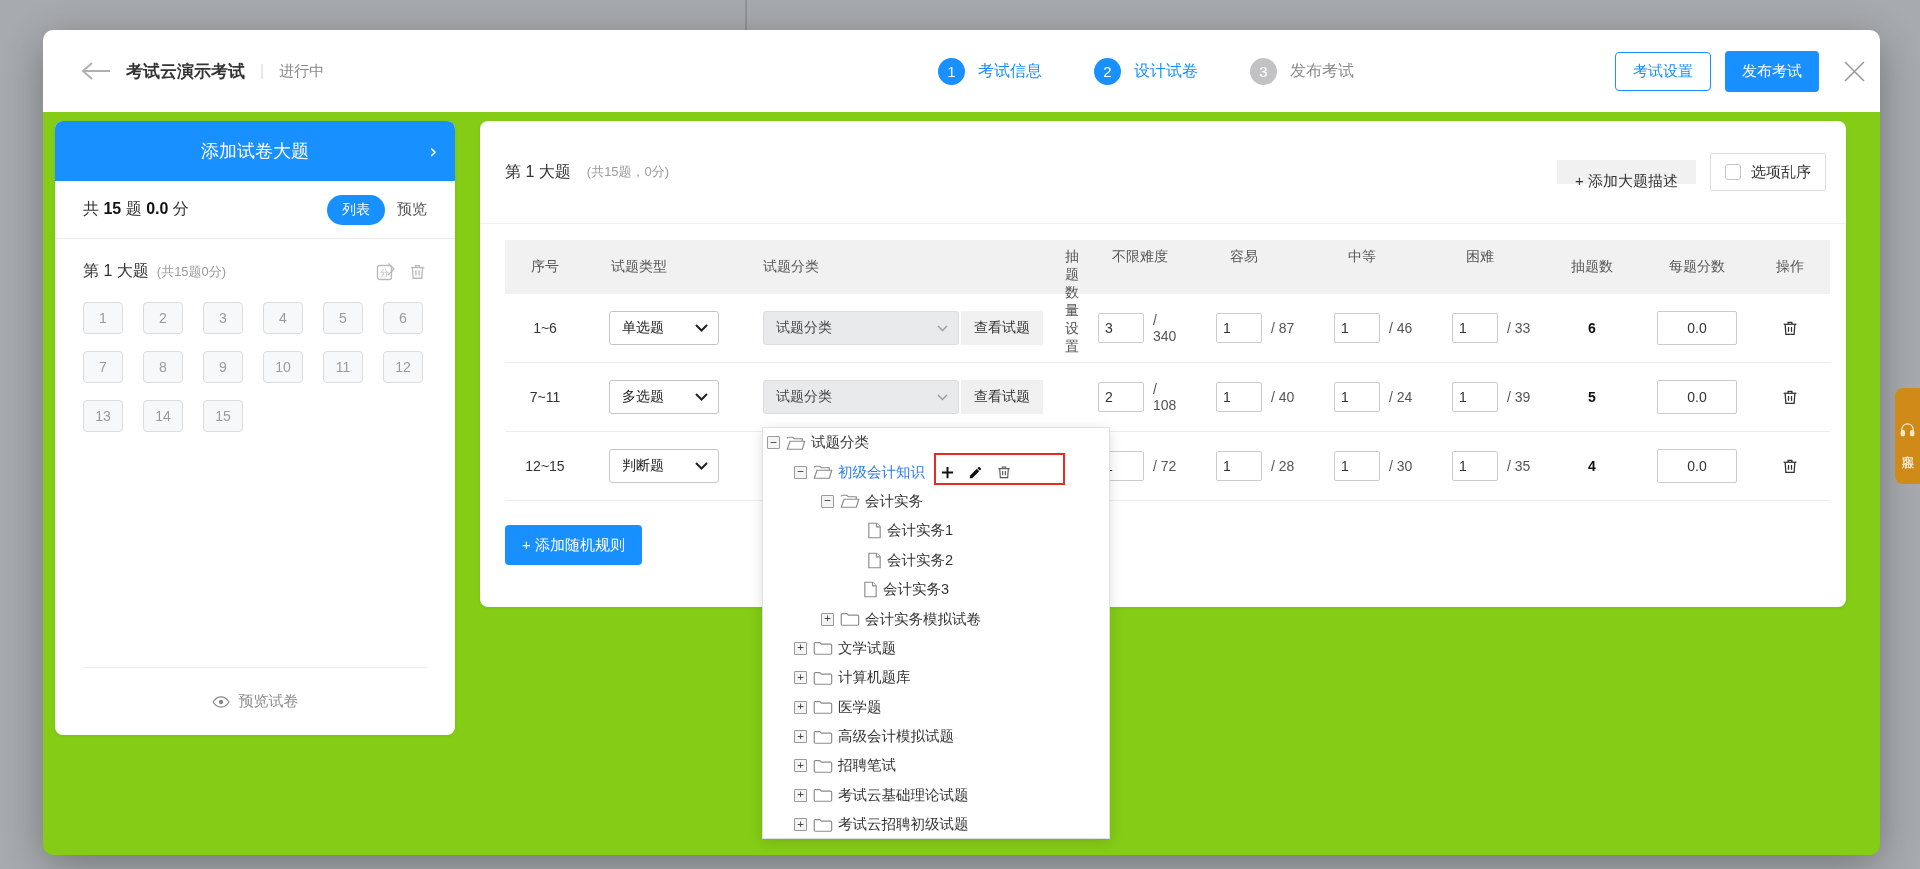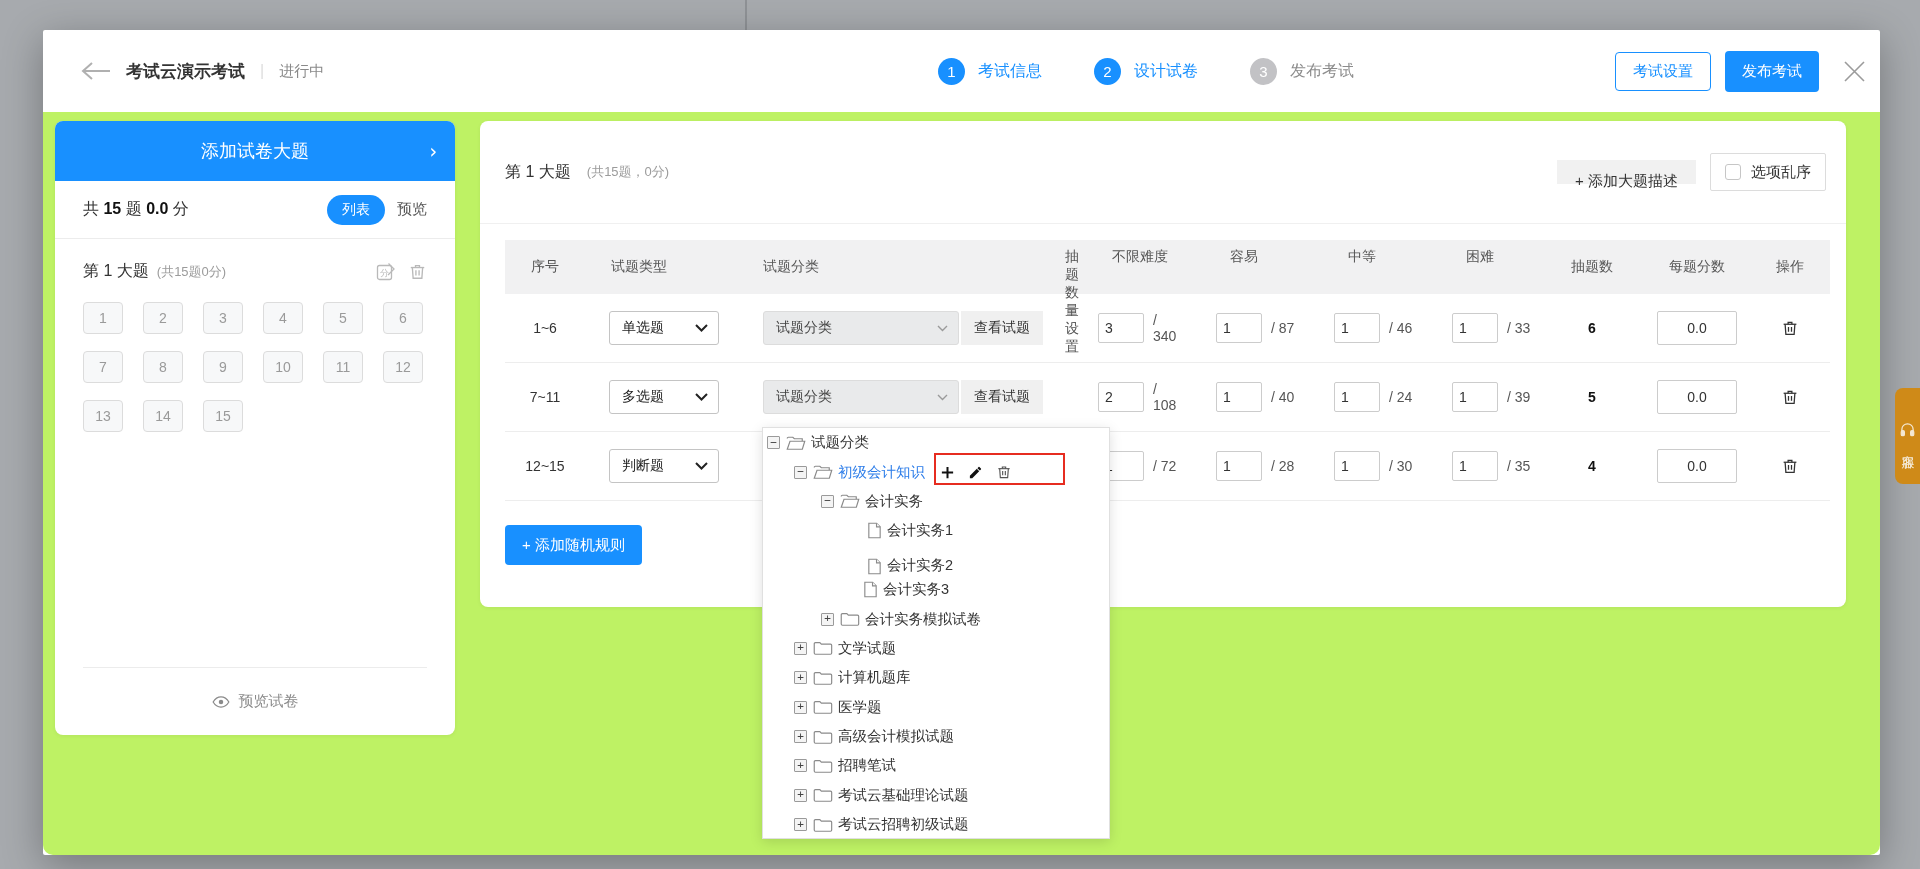--- a/index.html
+++ b/index.html
@@ -4,21 +4,21 @@
 <style>
   * { box-sizing: border-box; margin: 0; padding: 0; }
   html,body { width:1920px; height:869px; overflow:hidden;
     font-family:"Liberation Sans","DejaVu Sans",sans-serif; }
   body { background:#a7aaae; }
   .stage { position:relative; width:1920px; height:869px; }
   .bg-line { position:absolute; left:745px; top:0; width:2px; height:30px; background:#8f9296; }
 
   
   .modal { position:absolute; left:43px; top:30px; width:1837px; height:825px;
-    background:#fff; border-radius:2px; box-shadow:0 10px 40px rgba(0,0,0,.30); }
+    background:#fff; border-radius:18px; box-shadow:0 10px 40px rgba(0,0,0,.30); }
   .modal-header { position:absolute; top:0; left:0; right:0; height:82px; background:#fff; border-radius:10px 10px 0 0; }
   .header-left { position:absolute; left:38px; top:0; height:82px; display:flex; align-items:center; gap:15px; }
   .back-btn { background:none; border:none; cursor:pointer; display:flex; align-items:center; color:#a9a9a9; }
   .exam-title { font-size:17px; font-weight:bold; color:#333; }
   .vsep { color:#ddd; font-size:16px; }
   .exam-status { font-size:15px; color:#8a8a8a; }
   .steps { position:absolute; left:895px; top:0; height:82px; display:flex; align-items:center; gap:52px; }
   .step { display:flex; align-items:center; gap:13px; cursor:pointer; }
   .step-circle { width:27px; height:27px; border-radius:50%; color:#fff; font-size:15px;
     display:flex; align-items:center; justify-content:center; }
@@ -27,21 +27,21 @@
   .step.inactive .step-circle { background:#c2c2c5; }
   .step.inactive .step-label { color:#8c8c8c; font-size:16px; }
   .header-right { position:absolute; right:14px; top:0; height:82px; display:flex; align-items:center; gap:14px;padding-left:48px; }
   .btn-outline { height:39px; padding:0 17px; border:1px solid #1890ff; color:#1890ff; background:#fff;
     border-radius:4px; font-size:15px; cursor:pointer; }
   .btn-solid { height:41px; padding:0 17px; background:#1890ff; color:#fff; border:none;
     border-radius:4px; font-size:15px; cursor:pointer; }
   .close-btn { background:none; border:none; cursor:pointer; margin-left:10px; display:flex; }
 
   .modal-body { position:absolute; top:82px; left:0; right:0; bottom:0;
-    background:#bef264; border-radius:0 0 10px 10px; }
+    background:#84cc16; border-radius:0 0 10px 10px; }
 
   
   .sidebar-card { position:absolute; left:12px; top:9px; width:400px; height:614px;
     background:#fff; border-radius:8px; box-shadow:0 1px 4px rgba(0,0,0,.06); }
   .add-btn { position:relative; height:60px; background:#1890ff; border-radius:8px 8px 0 0;
     color:#fff; font-size:18px; display:flex; align-items:center; justify-content:center;
     cursor:pointer; width:100%; border:none; }
   .add-btn .chev { position:absolute; right:18px; font-size:19px; font-family:"DejaVu Sans",sans-serif; }
   .summary-row { height:58px; padding:0 28px; display:flex; align-items:center; border-bottom:1px solid #ececec; }
   .summary-text { font-size:16px; color:#333; }
@@ -489,21 +489,21 @@
             <div class="tree-item" style="padding-left: 85px;">
               <span class="expander-ph"></span>
               <span class="tree-ico">
                 <svg width="15" height="17" viewBox="0 0 18 21" fill="#fff" stroke="#8a8a8a" stroke-width="1.4">
                   <path d="M2 1.5h9.5L16 6v13.5H2z"></path>
                   <path d="M11.5 1.5V6H16"></path>
                 </svg>
               </span>
               <span class="tree-label">会计实务1</span>
             </div>
-            <div class="tree-item" style="padding-left: 85px; align-items: flex-end;">
+            <div class="tree-item" style="padding-left: 85px;">
               <span class="expander-ph"></span>
               <span class="tree-ico">
                 <svg width="15" height="17" viewBox="0 0 18 21" fill="#fff" stroke="#8a8a8a" stroke-width="1.4">
                   <path d="M2 1.5h9.5L16 6v13.5H2z"></path>
                   <path d="M11.5 1.5V6H16"></path>
                 </svg>
               </span>
               <span class="tree-label">会计实务2</span>
             </div>
             <div class="tree-item" style="padding-left: 81px;">

